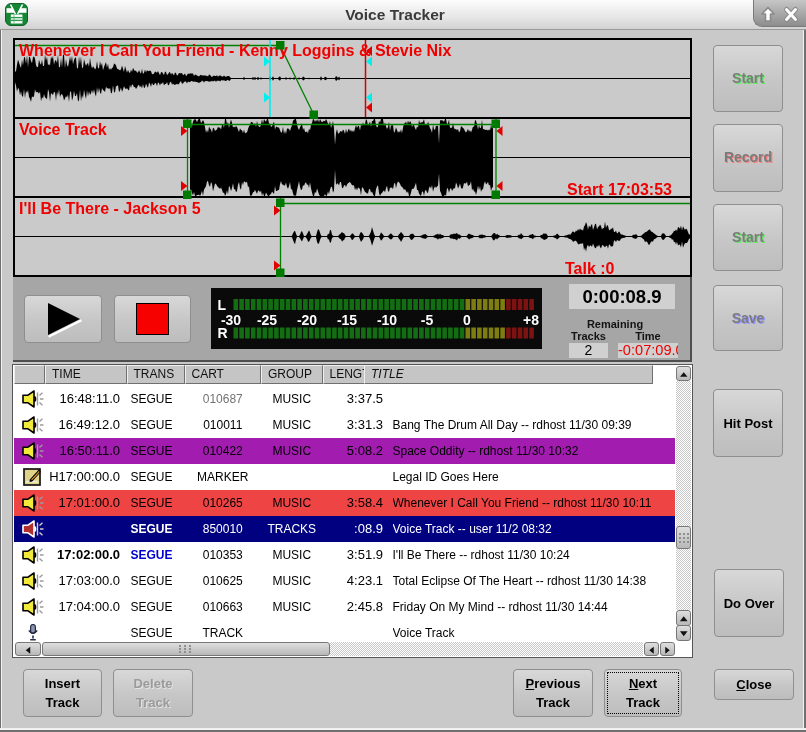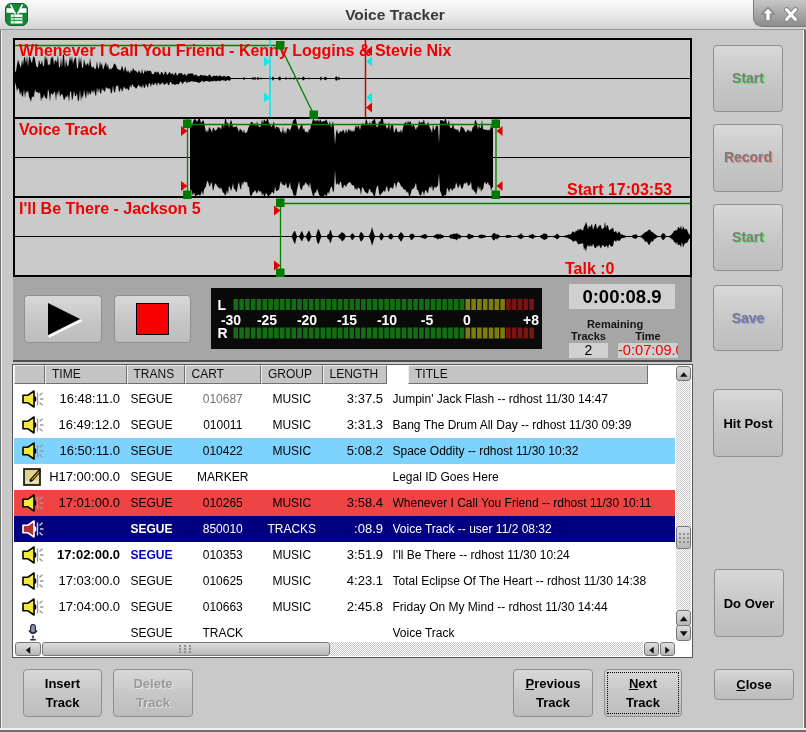--- a/index.html
+++ b/index.html
@@ -255,55 +255,54 @@
 <div class="abs" style="left:618px;top:343px;width:60px;height:15px;background:#d0d0d0;font-size:14.6px;color:#f00000;line-height:15px;overflow:hidden;white-space:nowrap;">-0:07:09.0</div>
 
 <div class="abs" style="left:12px;top:364px;width:681px;height:294px;background:#fff;border:1px solid #565656;box-sizing:border-box;"></div>
 <div class="abs" style="left:0;top:365px;height:19px;">
     <div class="hdrcell" style="left:14px;width:31px;"></div>
     <div class="hdrcell" style="left:45px;width:81.5px;">TIME</div>
     <div class="hdrcell" style="left:126.5px;width:58.0px;">TRANS</div>
     <div class="hdrcell" style="left:184.5px;width:76.5px;">CART</div>
     <div class="hdrcell" style="left:261px;width:61.5px;">GROUP</div>
     <div class="hdrcell" style="left:322.5px;width:64.5px;">LENGTH</div>
-    <div class="hdrcell" style="left:408px;width:240px;">TITLE</div>
+    <div class="hdrcell" style="left:364px;width:289px;font-style:italic;">TITLE</div>
   </div>
 <div class="abs" style="left:14px;top:385.5px;width:661px;height:26px;background:#fff;overflow:hidden;">
     <svg width="22" height="18" viewBox="0 0 22 18" style="position:absolute;left:8px;top:4px;">
 <path d="M1 5.2 L6 5.2 L12 1 L12 17 L6 12.8 L1 12.8 Z" fill="#f2ea3a" stroke="#000" stroke-width="1.6" stroke-linejoin="round"></path>
 <path d="M12.5 6.5 q2 2.5 0 5" fill="none" stroke="#000" stroke-width="1.8"></path>
 <g stroke="#9a9a9a" stroke-width="1.4">
         <path d="M15.5 9 L15.5 2.5 M15.5 9 L15.5 15.5"></path>
         <path d="M18 9 L21.5 9 M17.5 5.5 L20.5 2.8 M17.5 12.5 L20.5 15.2"></path>
       </g>
 </svg>
     <div class="cell" style="left:31px;top:0;width:75.0px;text-align:right;font-size:13px;color:#000;">16:48:11.0</div>
     <div class="cell" style="left:116.5px;top:0;color:#000;font-weight:normal;">SEGUE</div>
     <div class="cell" style="left:170.5px;top:0;width:76.5px;text-align:center;color:#737373;">010687</div>
     <div class="cell" style="left:247px;top:0;width:61.5px;text-align:center;color:#000;">MUSIC</div>
     <div class="cell" style="left:308.5px;top:0;width:60.5px;text-align:right;font-size:13px;color:#000;">3:37.5</div>
-    <div class="cell" style="left:378.5px;top:0;color:#000;">Jumpin' Jack Flash -- rdhost 11/30 14:47</div>
   </div>
 <div class="abs" style="left:14px;top:411.5px;width:661px;height:26px;background:#fff;overflow:hidden;">
     <svg width="22" height="18" viewBox="0 0 22 18" style="position:absolute;left:8px;top:4px;">
 <path d="M1 5.2 L6 5.2 L12 1 L12 17 L6 12.8 L1 12.8 Z" fill="#f2ea3a" stroke="#000" stroke-width="1.6" stroke-linejoin="round"></path>
 <path d="M12.5 6.5 q2 2.5 0 5" fill="none" stroke="#000" stroke-width="1.8"></path>
 <g stroke="#9a9a9a" stroke-width="1.4">
         <path d="M15.5 9 L15.5 2.5 M15.5 9 L15.5 15.5"></path>
         <path d="M18 9 L21.5 9 M17.5 5.5 L20.5 2.8 M17.5 12.5 L20.5 15.2"></path>
       </g>
 </svg>
     <div class="cell" style="left:31px;top:0;width:75.0px;text-align:right;font-size:13px;color:#000;">16:49:12.0</div>
     <div class="cell" style="left:116.5px;top:0;color:#000;font-weight:normal;">SEGUE</div>
     <div class="cell" style="left:170.5px;top:0;width:76.5px;text-align:center;color:#000;">010011</div>
     <div class="cell" style="left:247px;top:0;width:61.5px;text-align:center;color:#000;">MUSIC</div>
     <div class="cell" style="left:308.5px;top:0;width:60.5px;text-align:right;font-size:13px;color:#000;">3:31.3</div>
     <div class="cell" style="left:378.5px;top:0;color:#000;">Bang The Drum All Day -- rdhost 11/30 09:39</div>
   </div>
-<div class="abs" style="left:14px;top:437.5px;width:661px;height:26px;background:#7dd3fc;overflow:hidden;">
+<div class="abs" style="left:14px;top:437.5px;width:661px;height:26px;background:#a21caf;overflow:hidden;">
     <svg width="22" height="18" viewBox="0 0 22 18" style="position:absolute;left:8px;top:4px;">
 <path d="M1 5.2 L6 5.2 L12 1 L12 17 L6 12.8 L1 12.8 Z" fill="#f2ea3a" stroke="#000" stroke-width="1.6" stroke-linejoin="round"></path>
 <path d="M12.5 6.5 q2 2.5 0 5" fill="none" stroke="#000" stroke-width="1.8"></path>
 <g stroke="#9a9a9a" stroke-width="1.4">
         <path d="M15.5 9 L15.5 2.5 M15.5 9 L15.5 15.5"></path>
         <path d="M18 9 L21.5 9 M17.5 5.5 L20.5 2.8 M17.5 12.5 L20.5 15.2"></path>
       </g>
 </svg>
     <div class="cell" style="left:31px;top:0;width:75.0px;text-align:right;font-size:13px;color:#000;">16:50:11.0</div>
     <div class="cell" style="left:116.5px;top:0;color:#000;font-weight:normal;">SEGUE</div>

